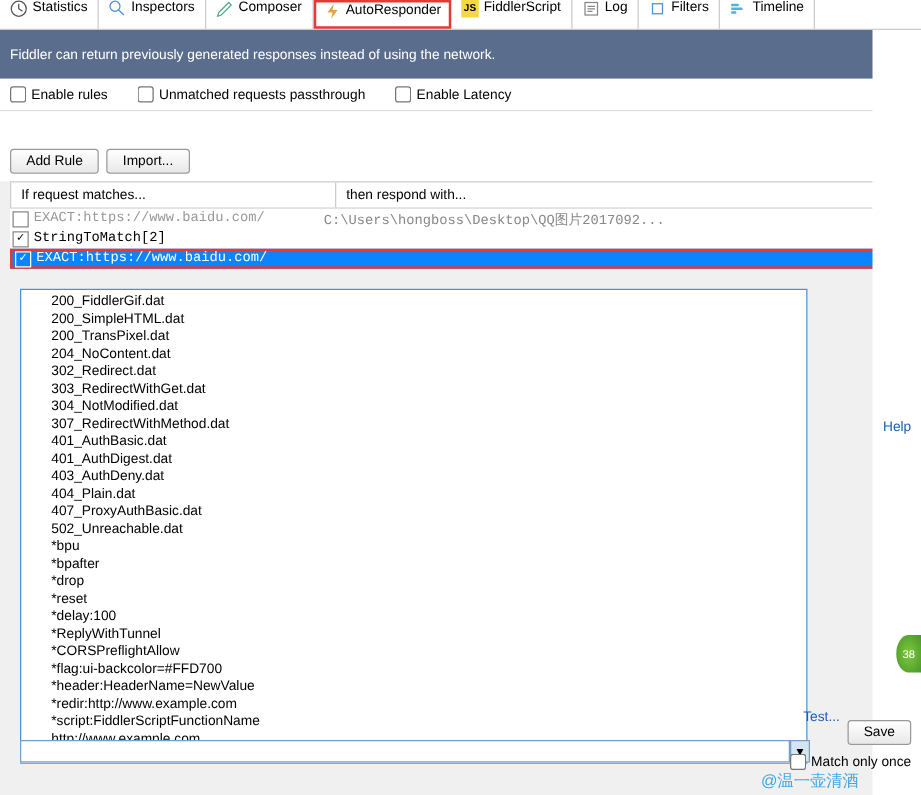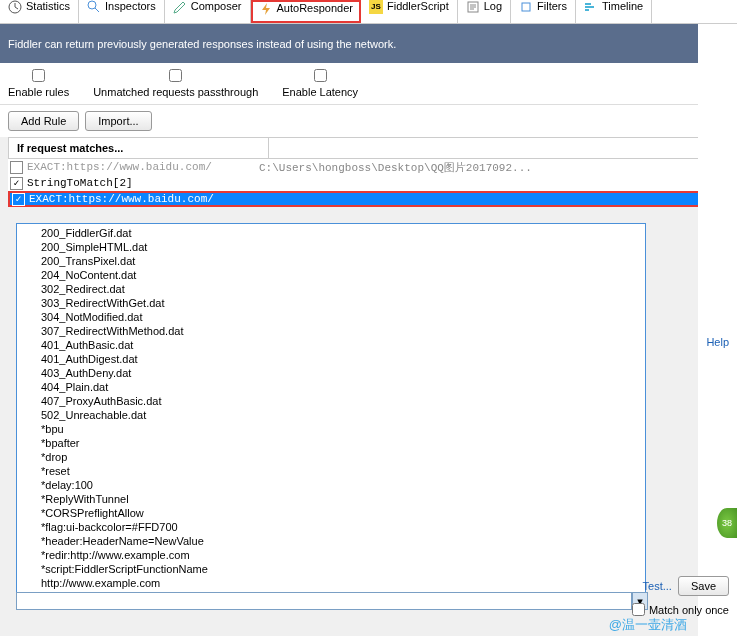--- a/index.html
+++ b/index.html
@@ -4,27 +4,27 @@
 <style>
 * { box-sizing: border-box; margin: 0; padding: 0; }
 body { font-family: Tahoma, Arial, sans-serif; font-size: 11px; background: #f0f0f0; width: 737px; height: 636px; overflow: hidden; position: relative; }
 .tabs { display: flex; background: #fff; border-bottom: 1px solid #ccc; height: 24px; }
 .tab { display: flex; align-items: flex-start; padding: 0 8px; gap: 4px; border-right: 1px solid #ccc; cursor: pointer; height: 100%; }
 .tab.active { border: 2px solid #e53935; padding: 0 6px; }
 .tab-icon { width: 14px; height: 14px; display: inline-block; }
 .info-bar { background: #5a6d8c; color: #fff; padding: 12px 8px; display: flex; justify-content: space-between; align-items: center; height: 39px; }
 .help-link { color: #1a5fb4; background: #fff; padding: 4px 8px; height: 100%; display: flex; align-items: center; }
 .options-row { display: flex; gap: 24px; padding: 6px 8px; background: #fff; border-bottom: 1px solid #ddd; }
-.checkbox-item { display: flex; align-items: center; gap: 4px; flex-direction: column; }
+.checkbox-item { display: flex; align-items: center; gap: 4px; }
 .checkbox-item input { width: 13px; height: 13px; }
 .button-row { display: flex; gap: 6px; padding: 6px 8px; background: #fff; }
-.btn { border: 1px solid #999; background: linear-gradient(#fff, #e8e8e8); padding: 3px 12px; border-radius: 3px; cursor: pointer; font-size: 11px; }
+.btn { border: 1px solid #999; background: linear-gradient(#fff, #e8e8e8); padding: 3px 12px; border-radius: 3px; cursor: pointer; font-size: 11px; margin-top: 24px; }
 .rules-header { display: flex; background: #fff; border: 1px solid #ccc; margin: 0 8px; }
 .rules-header > div { padding: 4px 8px; border-right: 1px solid #ccc; }
-.col-match { width: 260px; font-weight: bold; }
+.col-match { width: 260px; }
 .col-respond { flex: 1; }
 .rules-list { margin: 0 8px; background: #fff; }
 .rule-row { display: flex; align-items: center; height: 16px; padding: 0 2px; font-family: Liberation Mono, monospace; }
 .rule-row.disabled { color: #999; }
 .rule-row.selected { background: #0a84ff; color: #fff; }
 .rule-row.highlighted { border: 2px solid #e53935; }
 .rule-check { width: 13px; height: 13px; border: 1px solid #888; margin-right: 4px; display: inline-flex; align-items: center; justify-content: center; font-size: 10px; }
 .rule-check.checked::after { content: "✓"; }
 .rule-match { width: 232px; }
 .rule-respond { color: #888; }
@@ -113,20 +113,21 @@
     </label>
 </div>
 
 <div class="button-row">
   <button class="btn">Add Rule</button>
   <button class="btn">Import...</button>
 </div>
 
 <div class="rules-header">
   <div class="col-match">If request matches...</div>
+  <div class="col-respond">then respond with...</div>
 </div>
 
 <div class="rules-list">
   <div class="rule-row disabled">
     <span class="rule-check"></span>
     <span class="rule-match">EXACT:https://www.baidu.com/</span>
     <span class="rule-respond">C:\Users\hongboss\Desktop\QQ图片2017092...</span>
   </div>
   <div class="rule-row">
     <span class="rule-check checked"></span>

